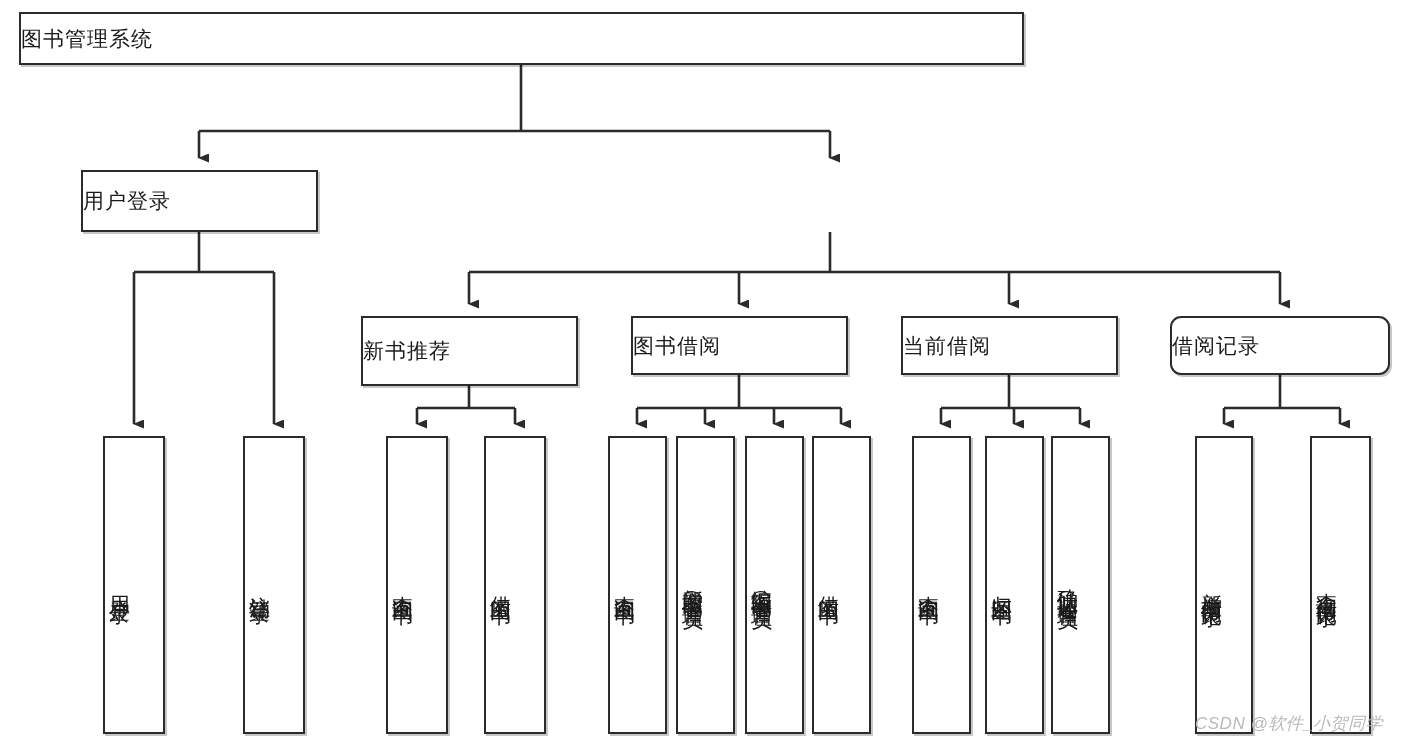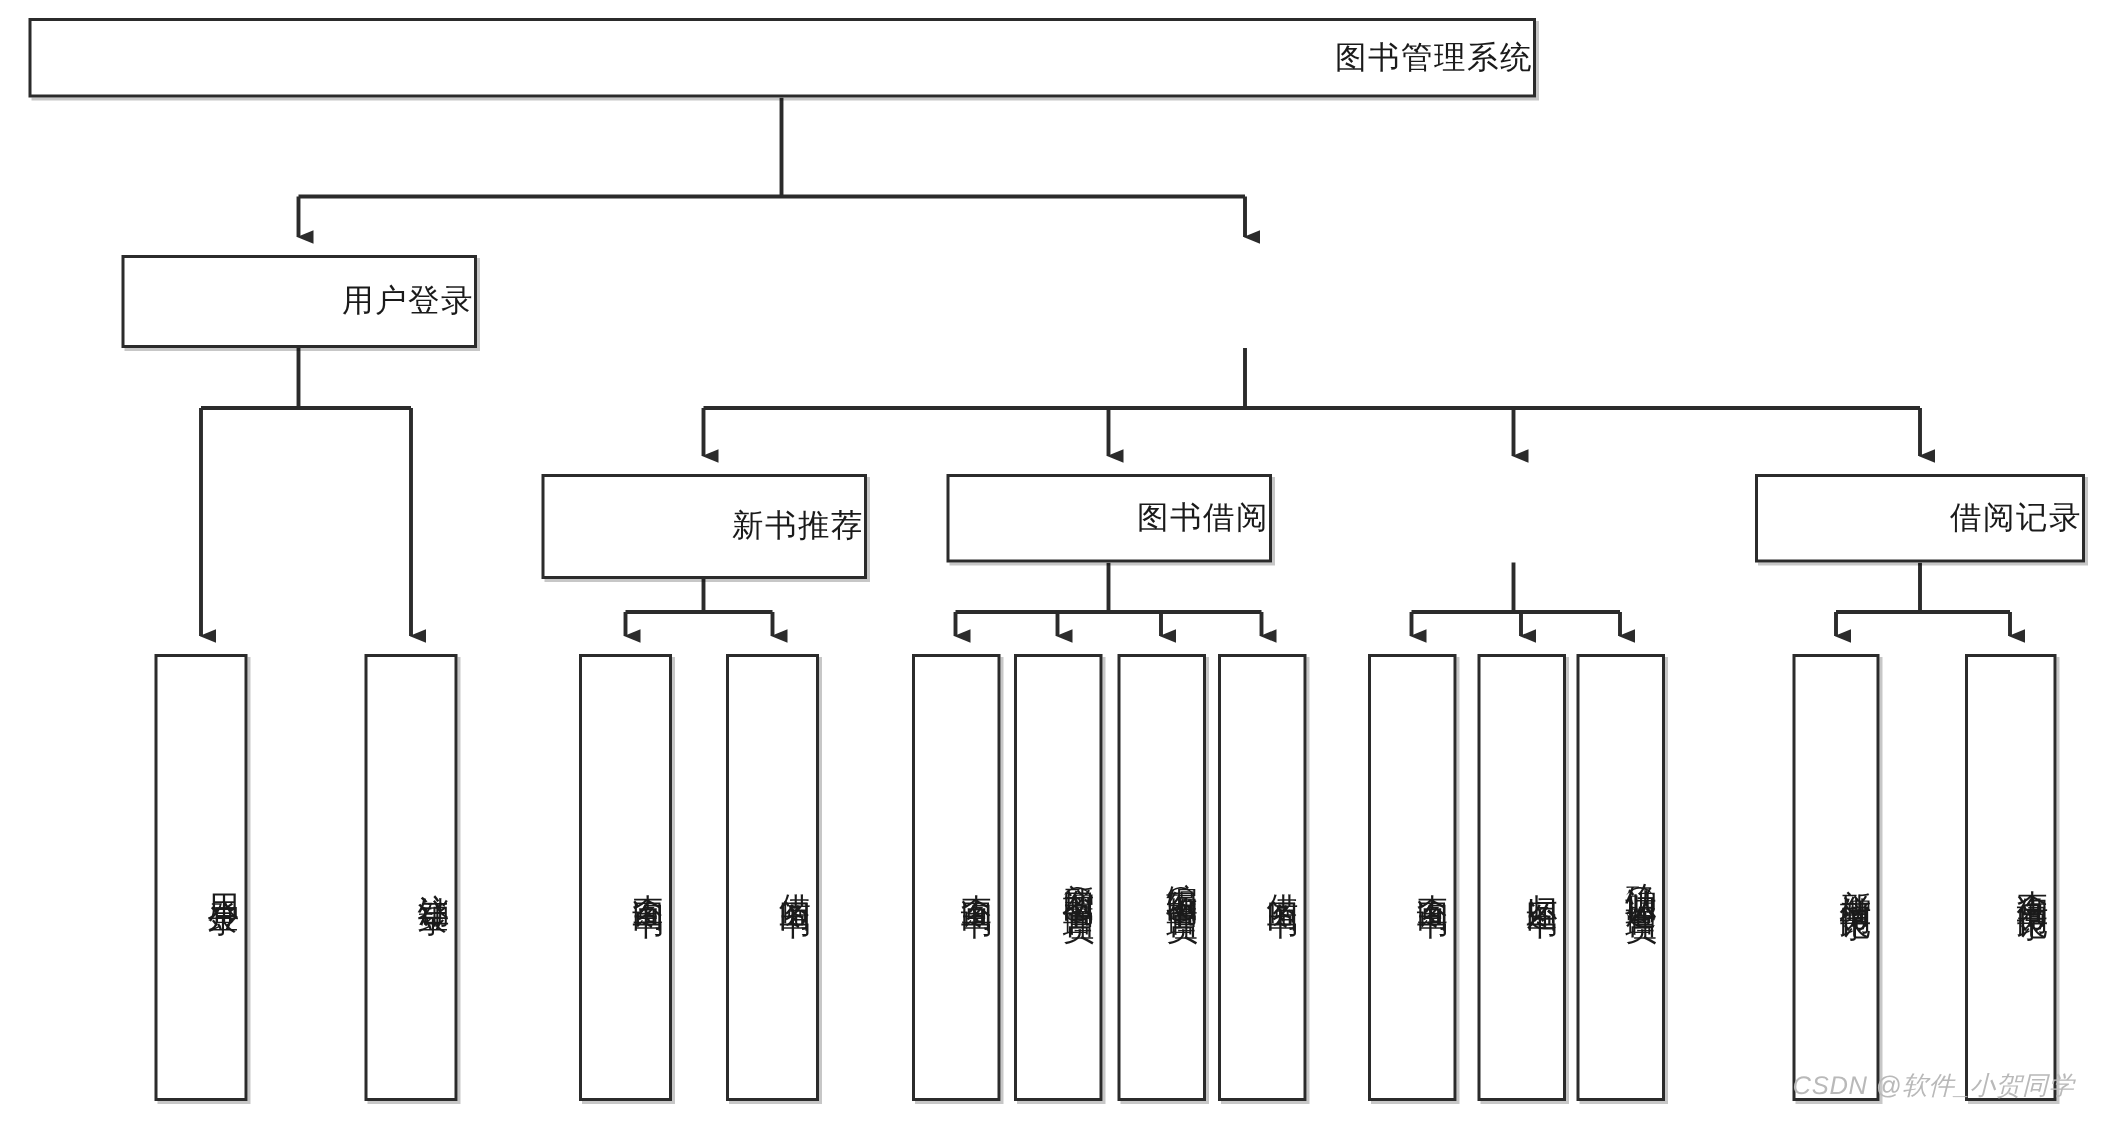--- a/index.html
+++ b/index.html
@@ -25,21 +25,21 @@
     height: 747px;
   }
   .node {
     position: absolute;
     box-sizing: border-box;
     background: #ffffff;
     border: 2px solid #2b2b2b;
     box-shadow: 2px 2px 0 rgba(0,0,0,0.22);
     display: flex;
     align-items: center;
-    justify-content: flex-end;
+    justify-content: flex-start;
     color: #1a1a1a;
   }
   .node.h .label {
     font-size: 21px;
     line-height: 1.1;
     letter-spacing: 1px;
     white-space: nowrap;
   }
   .node.v {
     padding: 6px 2px;
@@ -125,21 +125,24 @@
   <div class="node h" style="left: 81px; top: 170px; width: 237px; height: 62px; border-color: rgb(43, 43, 43); background: rgb(255, 255, 255); color: rgb(26, 26, 26);">
     <span class="label">用户登录</span>
   </div>
 
   <div class="node h" style="left: 361px; top: 316px; width: 217px; height: 70px; border-color: rgb(43, 43, 43); background: rgb(255, 255, 255); color: rgb(26, 26, 26);">
     <span class="label">新书推荐</span>
   </div>
   <div class="node h" style="left: 631px; top: 316px; width: 217px; height: 59px; border-color: rgb(43, 43, 43); background: rgb(255, 255, 255); color: rgb(26, 26, 26);">
     <span class="label">图书借阅</span>
   </div>
-  <div class="node h" style="left: 1170px; top: 316px; width: 220px; height: 59px; border-color: rgb(43, 43, 43); background: rgb(255, 255, 255); color: rgb(26, 26, 26);">
+  <div class="node h" style="left: 901px; top: 316px; width: 217px; height: 59px; border-color: rgb(43, 43, 43); background: rgb(255, 255, 255); color: rgb(26, 26, 26);">
+    <span class="label">当前借阅</span>
+  </div>
+  <div class="node h" style="left: 1170px; top: 316px; width: 220px; height: 59px; border-color: rgb(43, 43, 43); background: rgb(255, 255, 255); color: rgb(26, 26, 26); border-radius: 11px;">
     <span class="label">借阅记录</span>
   </div>
 
   <div class="node v" style="left: 103px; top: 436px; width: 62px; height: 298px; border-color: rgb(43, 43, 43); background: rgb(255, 255, 255); color: rgb(26, 26, 26);">
     <span class="label">用户登录</span>
   </div>
   <div class="node v" style="left: 243px; top: 436px; width: 62px; height: 298px; border-color: rgb(43, 43, 43); background: rgb(255, 255, 255); color: rgb(26, 26, 26);">
     <span class="label">注销登录</span>
   </div>
 

